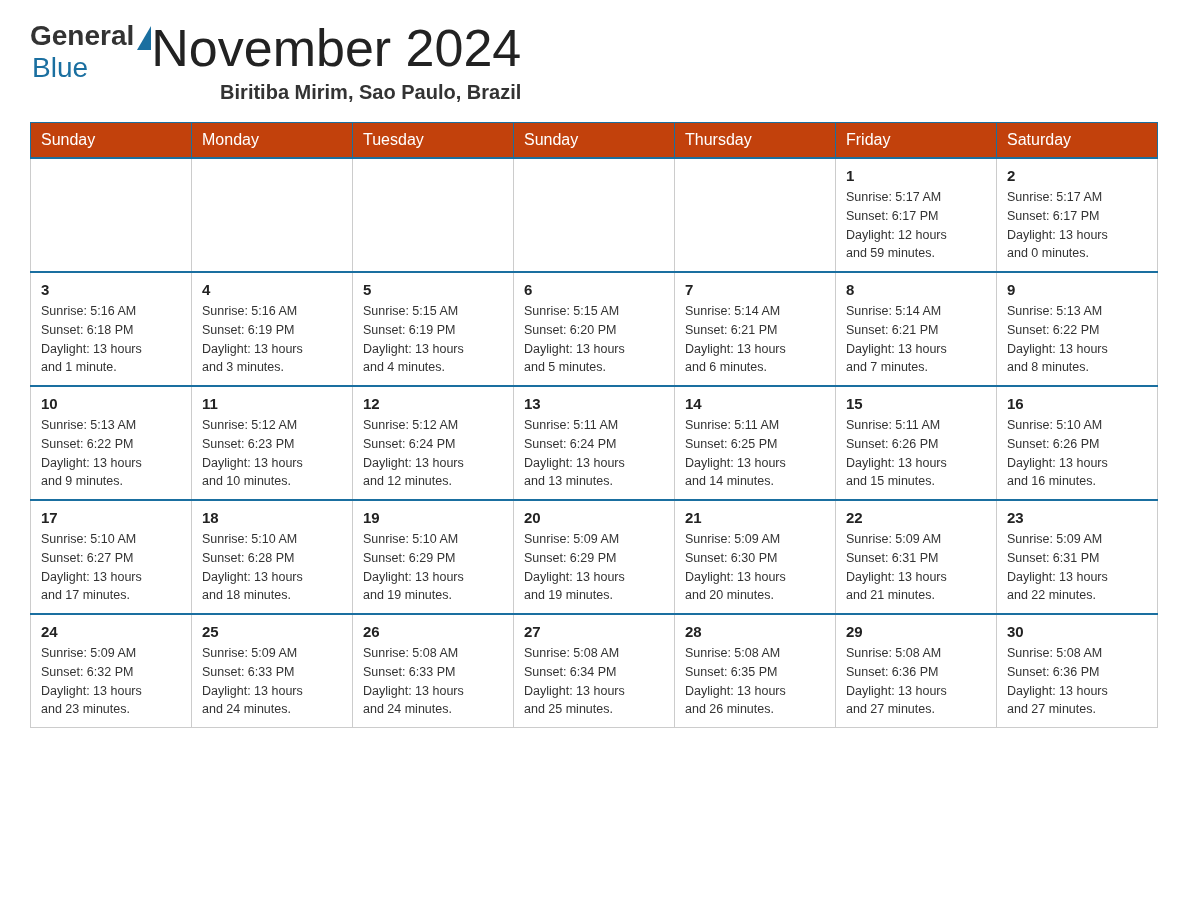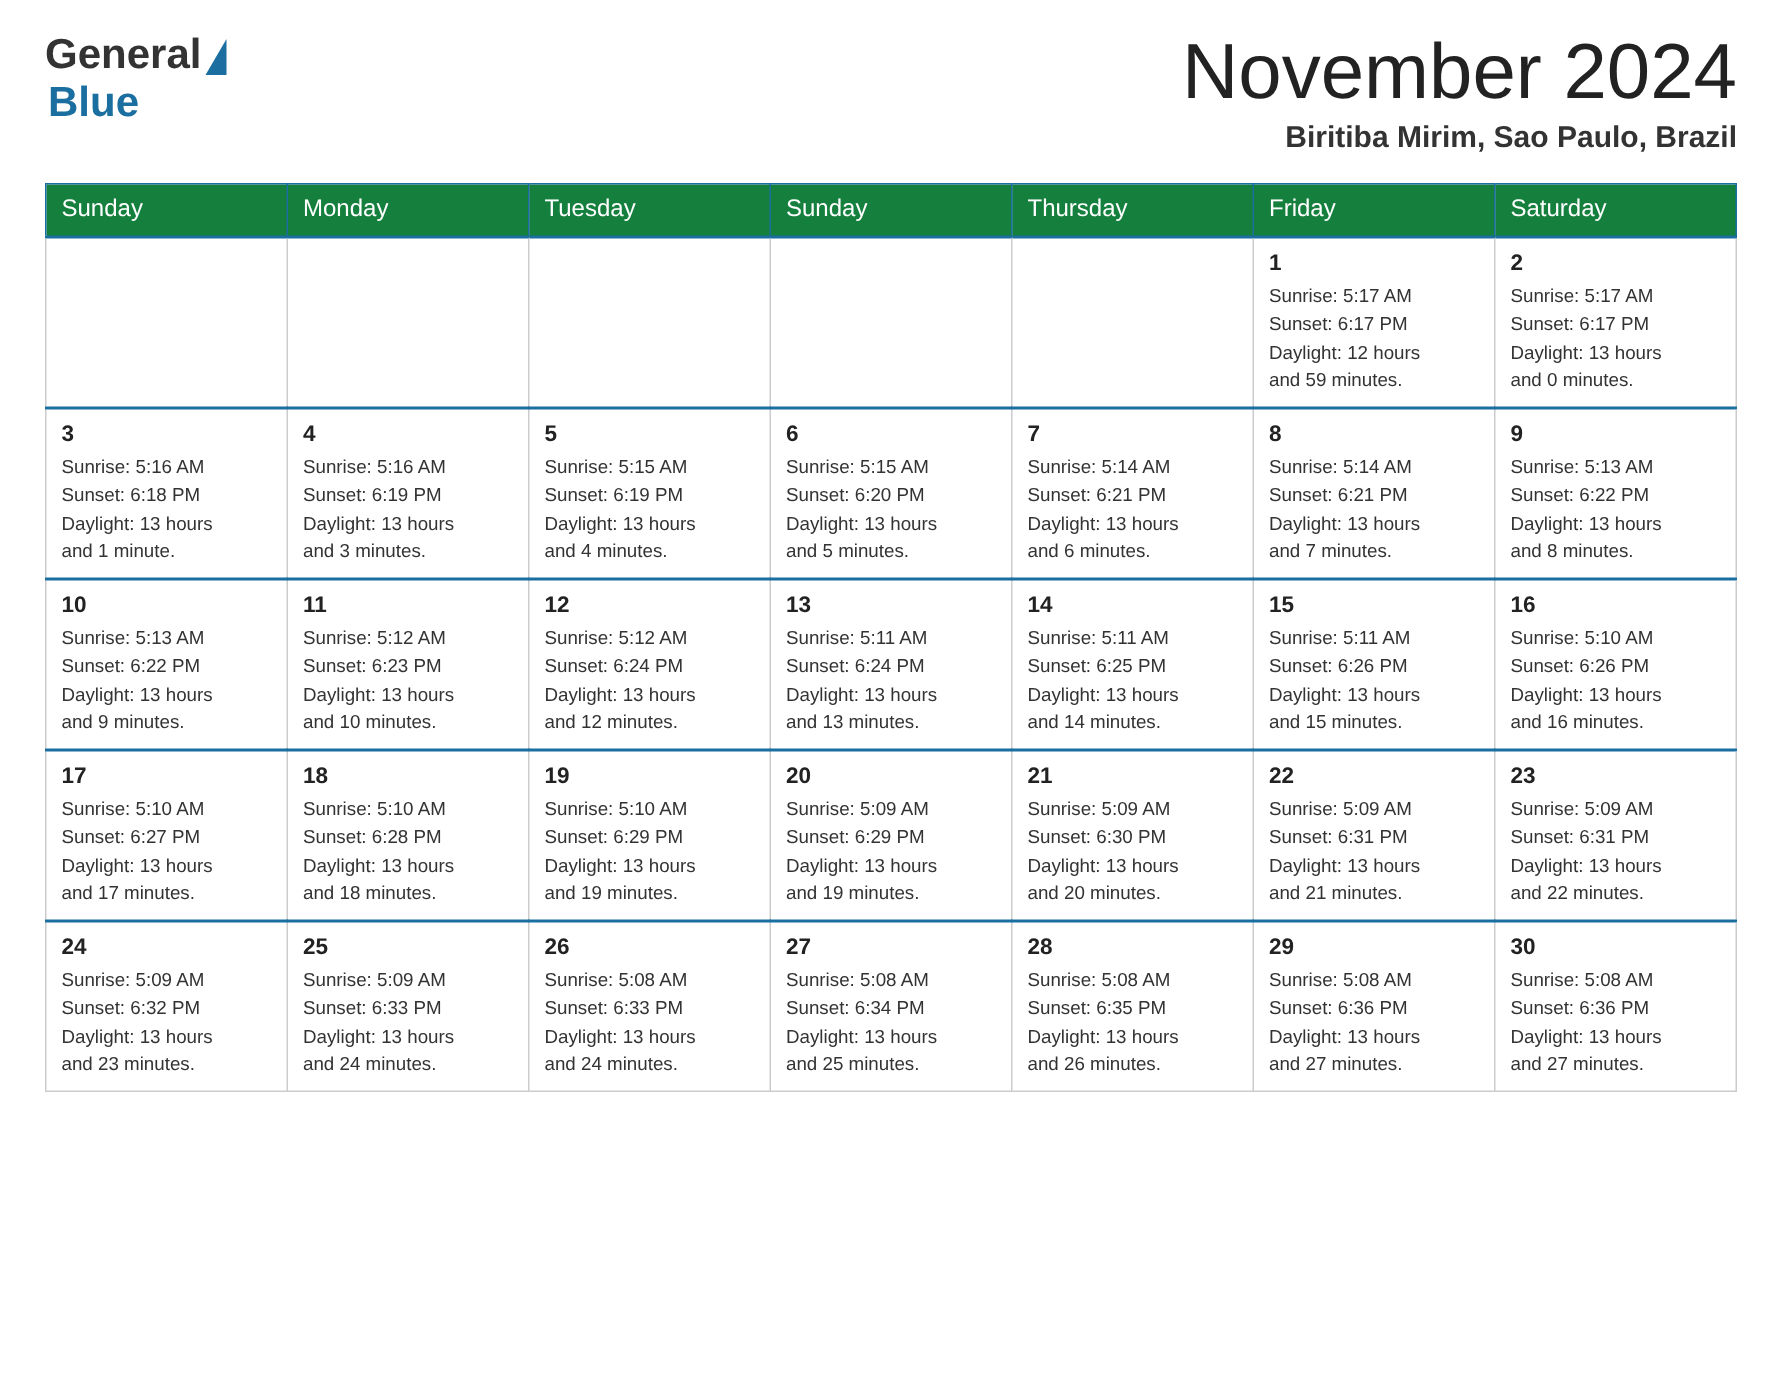--- a/index.html
+++ b/index.html
@@ -5,21 +5,21 @@
     * { box-sizing: border-box; margin: 0; padding: 0; }
     body {
       font-family: Arial, sans-serif;
       background: #fff;
       padding: 20px 30px;
       width: 1188px;
       min-height: 918px;
     }
     #header {
       display: flex;
-      justify-content: space-between;
+      justify-content: flex-start;
       align-items: flex-start;
       margin-bottom: 18px;
     }
     #logo {
       display: flex;
       align-items: center;
       gap: 0;
     }
     #title-block {
       text-align: right;
@@ -35,21 +35,21 @@
       color: #333;
       margin-top: 4px;
       font-weight: bold;
     }
     #calendar {
       width: 100%;
       border-collapse: collapse;
       table-layout: fixed;
     }
     #calendar thead tr th {
-      background-color: #15803d;
+      background-color: #c2410c;
       color: #fff;
       font-size: 16px;
       font-weight: normal;
       padding: 8px 10px;
       text-align: left;
       border: 1px solid #1a6fa0;
     }
     #calendar tbody tr td {
       vertical-align: top;
       padding: 8px 10px;
@@ -96,21 +96,21 @@
 <body>
 
 <div id="header">
   <div id="logo">
     <div>
       <div style="display:flex;align-items:center;">
         <span style="font-size:28px;font-weight:bold;color:#333;font-family:Arial,sans-serif;">General</span>
         <span style="display:inline-block;width:0;height:0;border-left:14px solid transparent;border-right:0;border-bottom:24px solid #1a6fa0;margin-left:3px;margin-bottom:-3px;"></span>
       </div>
       <div>
-        <span style="font-size:28px;font-weight:bold;color:#1a6fa0;font-family:Arial,sans-serif;margin-left:2px;">Blue</span>
+        <span style="font-size:28px;font-weight:normal;color:#1a6fa0;font-family:Arial,sans-serif;margin-left:2px;">Blue</span>
       </div>
     </div>
   </div>
   <div id="title-block">
     <div id="month-title">November 2024</div>
     <div id="location">Biritiba Mirim, Sao Paulo, Brazil</div>
   </div>
 </div>
 
 <table id="calendar">

